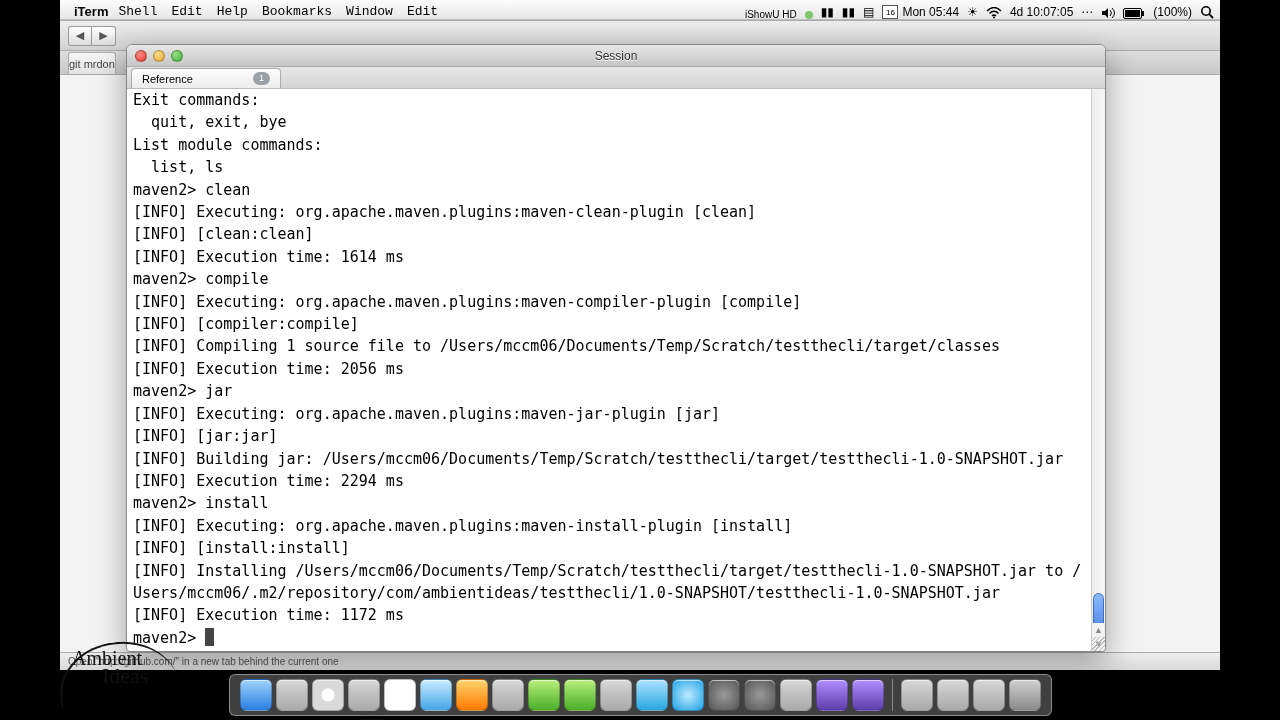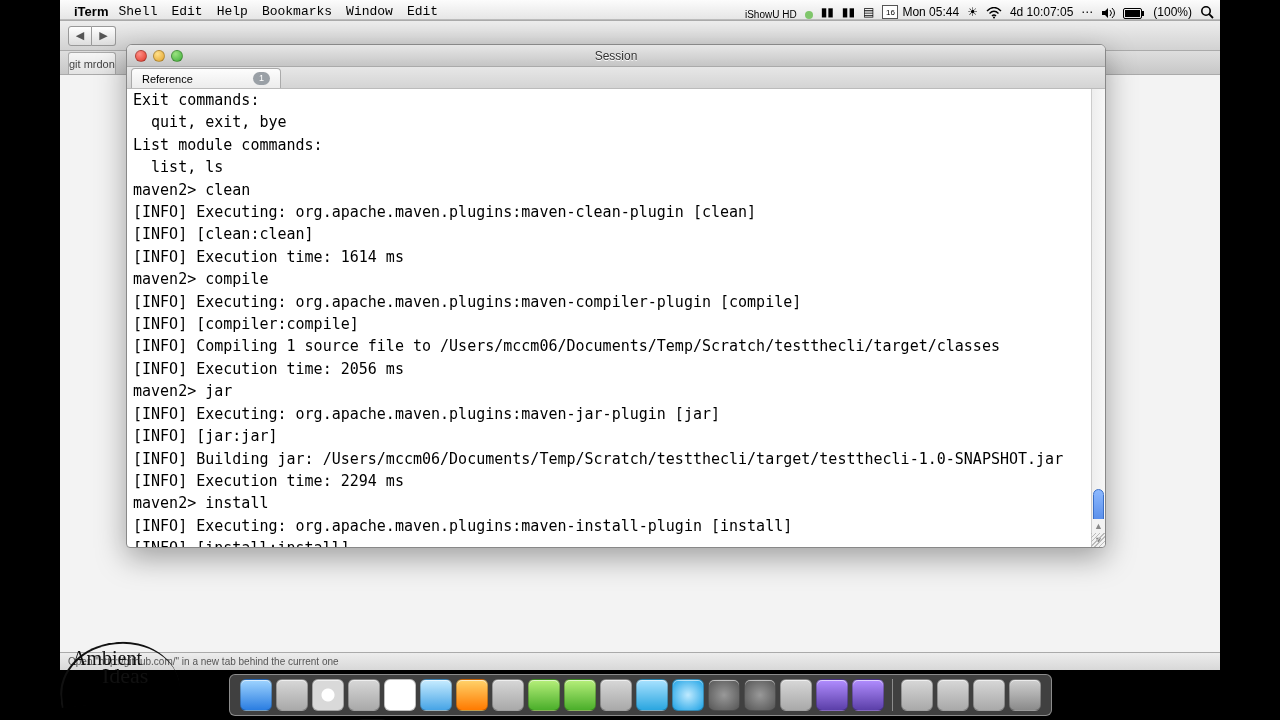--- a/index.html
+++ b/index.html
@@ -32,21 +32,21 @@
 .tabstrip { height:24px; background:linear-gradient(#dedede,#c7c7c7);
   display:flex; align-items:center; padding-left:8px; border-bottom:1px solid #aaa; }
 .tab { height:22px; padding:0 0; font-size:11px; line-height:22px; color:#444;
   background:linear-gradient(#f6f6f6,#e3e3e3); border:1px solid #aaa; border-bottom:none;
   border-radius:3px 3px 0 0; }
 .safstatus { position:absolute; left:0; right:0; bottom:0; height:18px;
   background:linear-gradient(#ededed,#d8d8d8); border-top:1px solid #aaa;
   font-size:10px; color:#555; line-height:18px; padding-left:8px; }
 
 
-.term { position:absolute; top:44px; left:126px; width:980px; height:504px;
+.term { position:absolute; top:44px; left:126px; width:980px; height:608px;
   background:#fff; border:1px solid #888; border-radius:6px 6px 4px 4px;
   box-shadow:0 10px 30px rgba(0,0,0,.35); overflow:hidden; }
 .termtitle { height:22px; background:linear-gradient(#e7e7e7,#c5c5c5);
   border-bottom:1px solid #aaa; display:flex; align-items:center; position:relative; }
 .traffic { position:absolute; left:8px; top:5px; display:flex; gap:6px; }
 .tl { width:12px; height:12px; border-radius:50%; border:1px solid rgba(0,0,0,.25); }
 .tl.r{background:radial-gradient(circle at 35% 30%,#ff8f86,#e1382a);}
 .tl.y{background:radial-gradient(circle at 35% 30%,#ffe08a,#e2a32d);}
 .tl.g{background:radial-gradient(circle at 35% 30%,#9ae27f,#3fae3a);}
 .termtitle .ttxt { flex:1; text-align:center; font-size:12px; color:#333; text-shadow:0 1px 0 #fff; }

